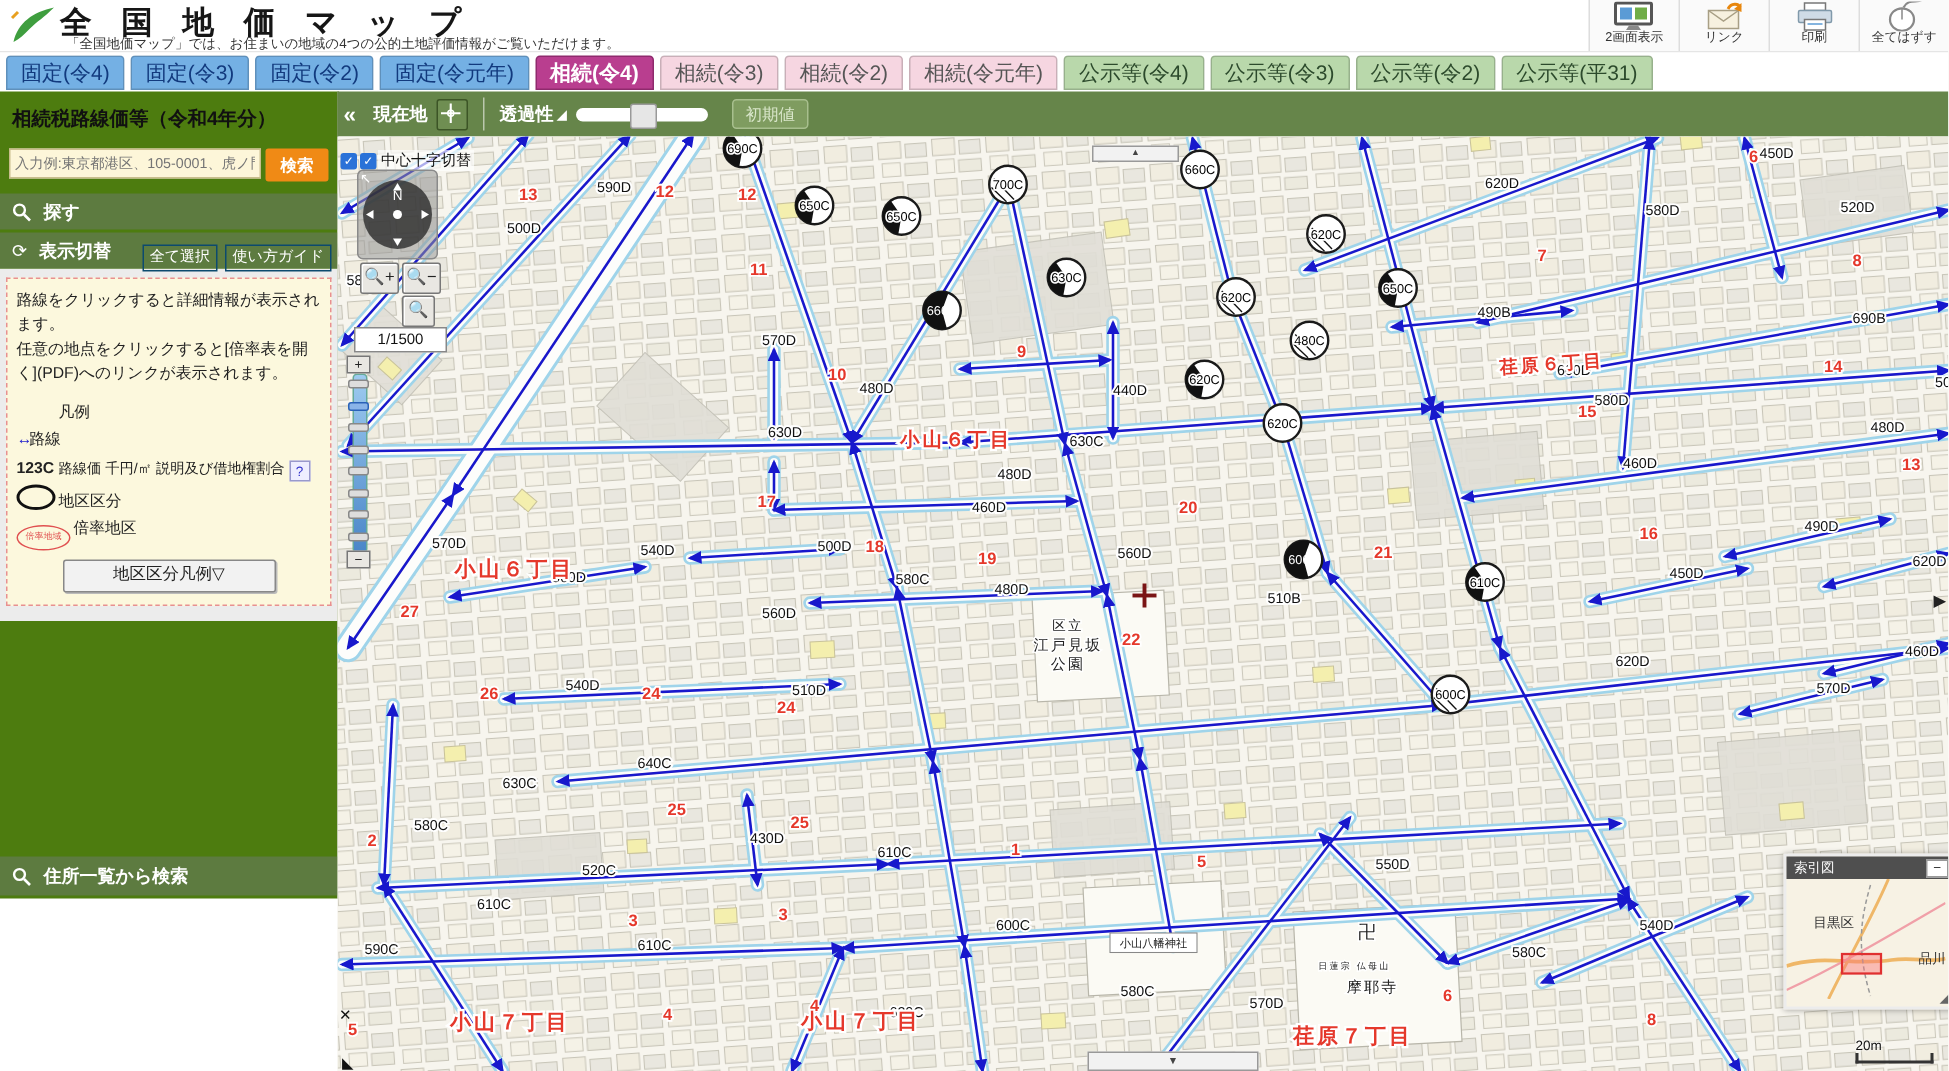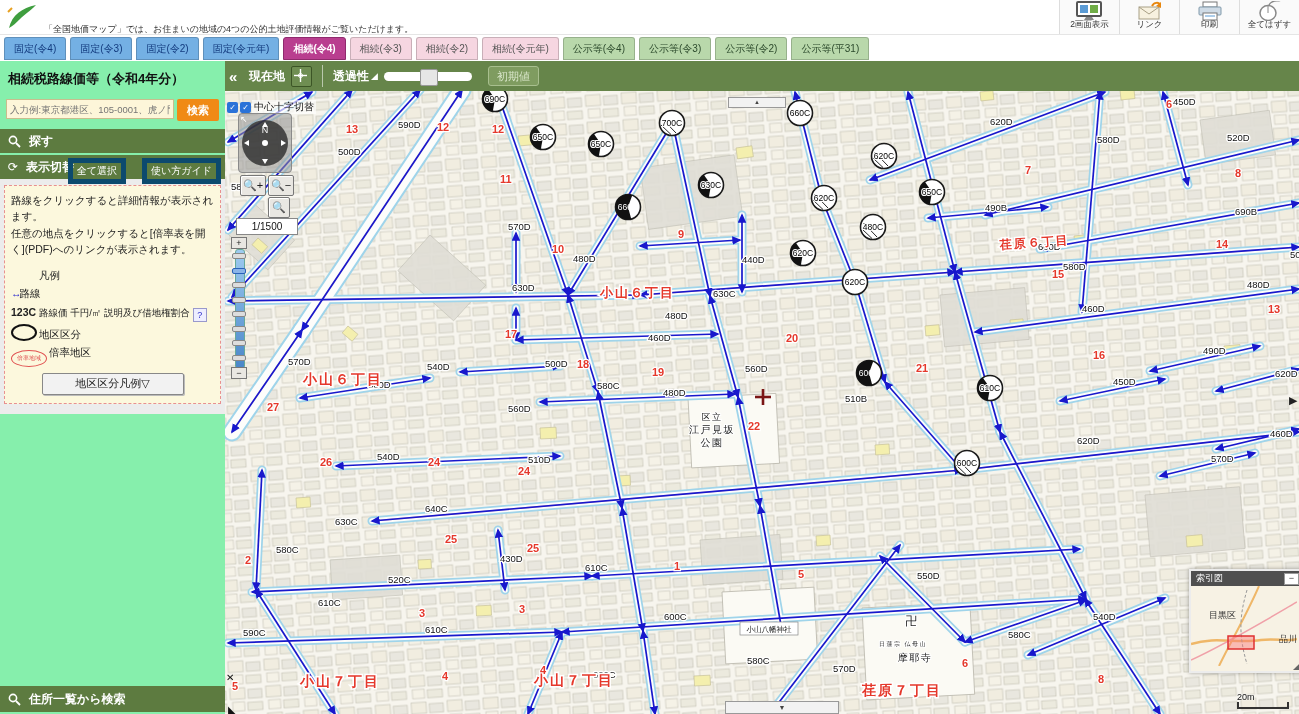--- a/index.html
+++ b/index.html
@@ -11,37 +11,37 @@
   .logo{position:absolute;left:6px;top:2px;width:34px;height:30px;}
   .apptitle{position:absolute;left:40px;top:1px;font-size:21px;font-weight:bold;color:#161616;letter-spacing:7px;}
   .appsub{position:absolute;left:44px;top:23px;font-size:9px;color:#333;}
   .tools{position:absolute;right:0;top:0;height:34px;display:flex;background:#fafafa;}
   .tool{width:59px;height:34px;border-left:1px solid #ddd;text-align:center;cursor:pointer;position:relative;}
   .tool .ticon{display:block;height:20px;margin-top:1px;}
   .tool .tlabel{display:block;font-size:8.5px;color:#333;margin-top:-2px;white-space:nowrap;}
 
   
   .tabrow{position:absolute;left:0;top:35px;width:1299px;height:26px;background:#fff;}
-  .tab{display:inline-block;height:21px;line-height:21px;padding:0 9px;margin:2px 0 0 4px;font-size:10px;border-radius:3px 3px 0 0;border:1px solid rgba(0,0,0,.18);cursor:pointer;vertical-align:top;}
+  .tab{display:inline-block;height:21px;line-height:21px;padding:0 9px;margin:2px 0 0 4px;font-size:14px;border-radius:3px 3px 0 0;border:1px solid rgba(0,0,0,.18);cursor:pointer;vertical-align:top;}
   .tab.blue{background:#74b0e4;color:#123a7e;}
   .tab.pink{background:#f6d6e1;color:#555;}
   .tab.green{background:#b9d8ab;color:#2c4a2c;}
   .tab.active{background:#b93e8f;color:#fff;font-weight:bold;border-color:#8f2a6d;}
 
   
-  .sidebar{position:absolute;left:0;top:61px;width:225px;height:653px;background:#86efac;border-right:1px solid #b5b5b5;}
+  .sidebar{position:absolute;left:0;top:61px;width:225px;height:538px;background:#4d7c0f;border-right:1px solid #b5b5b5;}
   .sb-title{padding:9px 8px 7px 8px;font-size:13px;font-weight:bold;color:#111;}
   .sb-search{display:flex;padding:4px 6px 6px 6px;gap:3px;}
   .sb-search input{flex:1;height:18px;background:#fdf6d9;border:1px solid #c9bd8d;font-size:9.5px;color:#555;padding:0 3px;}
   .sb-search .btn-search{width:42px;height:22px;background:#f08a15;color:#fff;border:none;font-size:11px;font-weight:bold;cursor:pointer;border-radius:2px;}
   .gbar{background:#5d7b40;color:#fff;font-size:12px;font-weight:bold;height:24px;line-height:24px;padding-left:8px;position:relative;margin-top:2px;cursor:pointer;}
   .gbar .mag{display:inline-block;vertical-align:-3px;margin-right:8px;}
   .gbar .refresh{display:inline-block;margin-right:8px;font-weight:normal;}
   .gbar .minibtns{position:absolute;right:4px;top:3px;}
-  .minibtns span{display:inline-block;border:5px solid #0c4a6e;color:#fff;font-size:10px;font-weight:normal;height:16px;line-height:16px;padding:0 4px;margin-left:16px;cursor:pointer;}
+  .minibtns span{display:inline-block;border:1px solid #0c4a6e;color:#fff;font-size:10px;font-weight:normal;height:16px;line-height:16px;padding:0 4px;margin-left:5px;cursor:pointer;}
   .sb-gray{background:#ececec;padding:2px 0 6px 0;}
   .infobox{margin:4px;background:#fcf8dd;border:1px dashed #e89090;padding:6px 6px 8px 6px;font-size:10.5px;color:#222;line-height:1.55;}
   .legendhead{margin:10px 0 2px 28px;}
   .lrow{margin-top:2px;white-space:nowrap;}
   .bluearrow{color:#2222cc;font-weight:bold;letter-spacing:-2px;}
   .qicon{display:inline-block;width:12px;height:12px;background:#eef;border:1px solid #99c;color:#33c;font-size:9px;line-height:12px;text-align:center;vertical-align:-2px;margin-left:3px;}
   .ell{display:inline-block;width:22px;height:13px;border:2px solid #111;border-radius:50%;vertical-align:-3px;margin-right:2px;}
   .rell{display:inline-block;width:34px;height:15px;border:1px solid #e05050;border-radius:50%;color:#e05050;font-size:6px;line-height:14px;text-align:center;vertical-align:-4px;margin-right:2px;}
   .dbtn{display:block;margin:6px auto 0 auto;width:140px;height:20px;background:#f2f2f2;border:1px solid #888;border-radius:2px;font-size:11px;color:#222;text-align:center;line-height:18px;cursor:pointer;box-shadow:1px 1px 0 #bbb;}
   .layerrow{background:#ececec;margin-top:3px;padding:5px 8px;font-size:11px;color:#222;}
@@ -92,20 +92,21 @@
 </head>
 <body>
 
 <div class="app">
 
   <div class="topbar">
     <svg class="logo" viewBox="0 0 34 30">
       <path d="M3,26 C6,13 16,6 30,3 C23,10 19,12 14,17 C10,21 7,24 3,26 Z" fill="#3f9e3f"></path>
       <path d="M2,10 L6,6" stroke="#e8a020" stroke-width="2"></path>
     </svg>
+    <div class="apptitle">全 国 地 価 マ ッ プ</div>
     <div class="appsub">「全国地価マップ」では、お住まいの地域の4つの公的土地評価情報がご覧いただけます。</div>
     <div class="tools">
         <div class="tool">
           <span class="ticon"><svg width="28" height="20" viewBox="0 0 28 20">
               <rect x="1" y="1" width="24" height="14" rx="1" fill="#fff" stroke="#555" stroke-width="2"></rect>
               <rect x="4" y="4" width="8" height="8" fill="#5b9bd5"></rect>
               <rect x="14" y="4" width="8" height="8" fill="#70ad47"></rect>
               <path d="M10,16 L16,16 L18,19 L8,19 Z" fill="#888"></path>
             </svg></span>
           <span class="tlabel">2画面表示</span>

